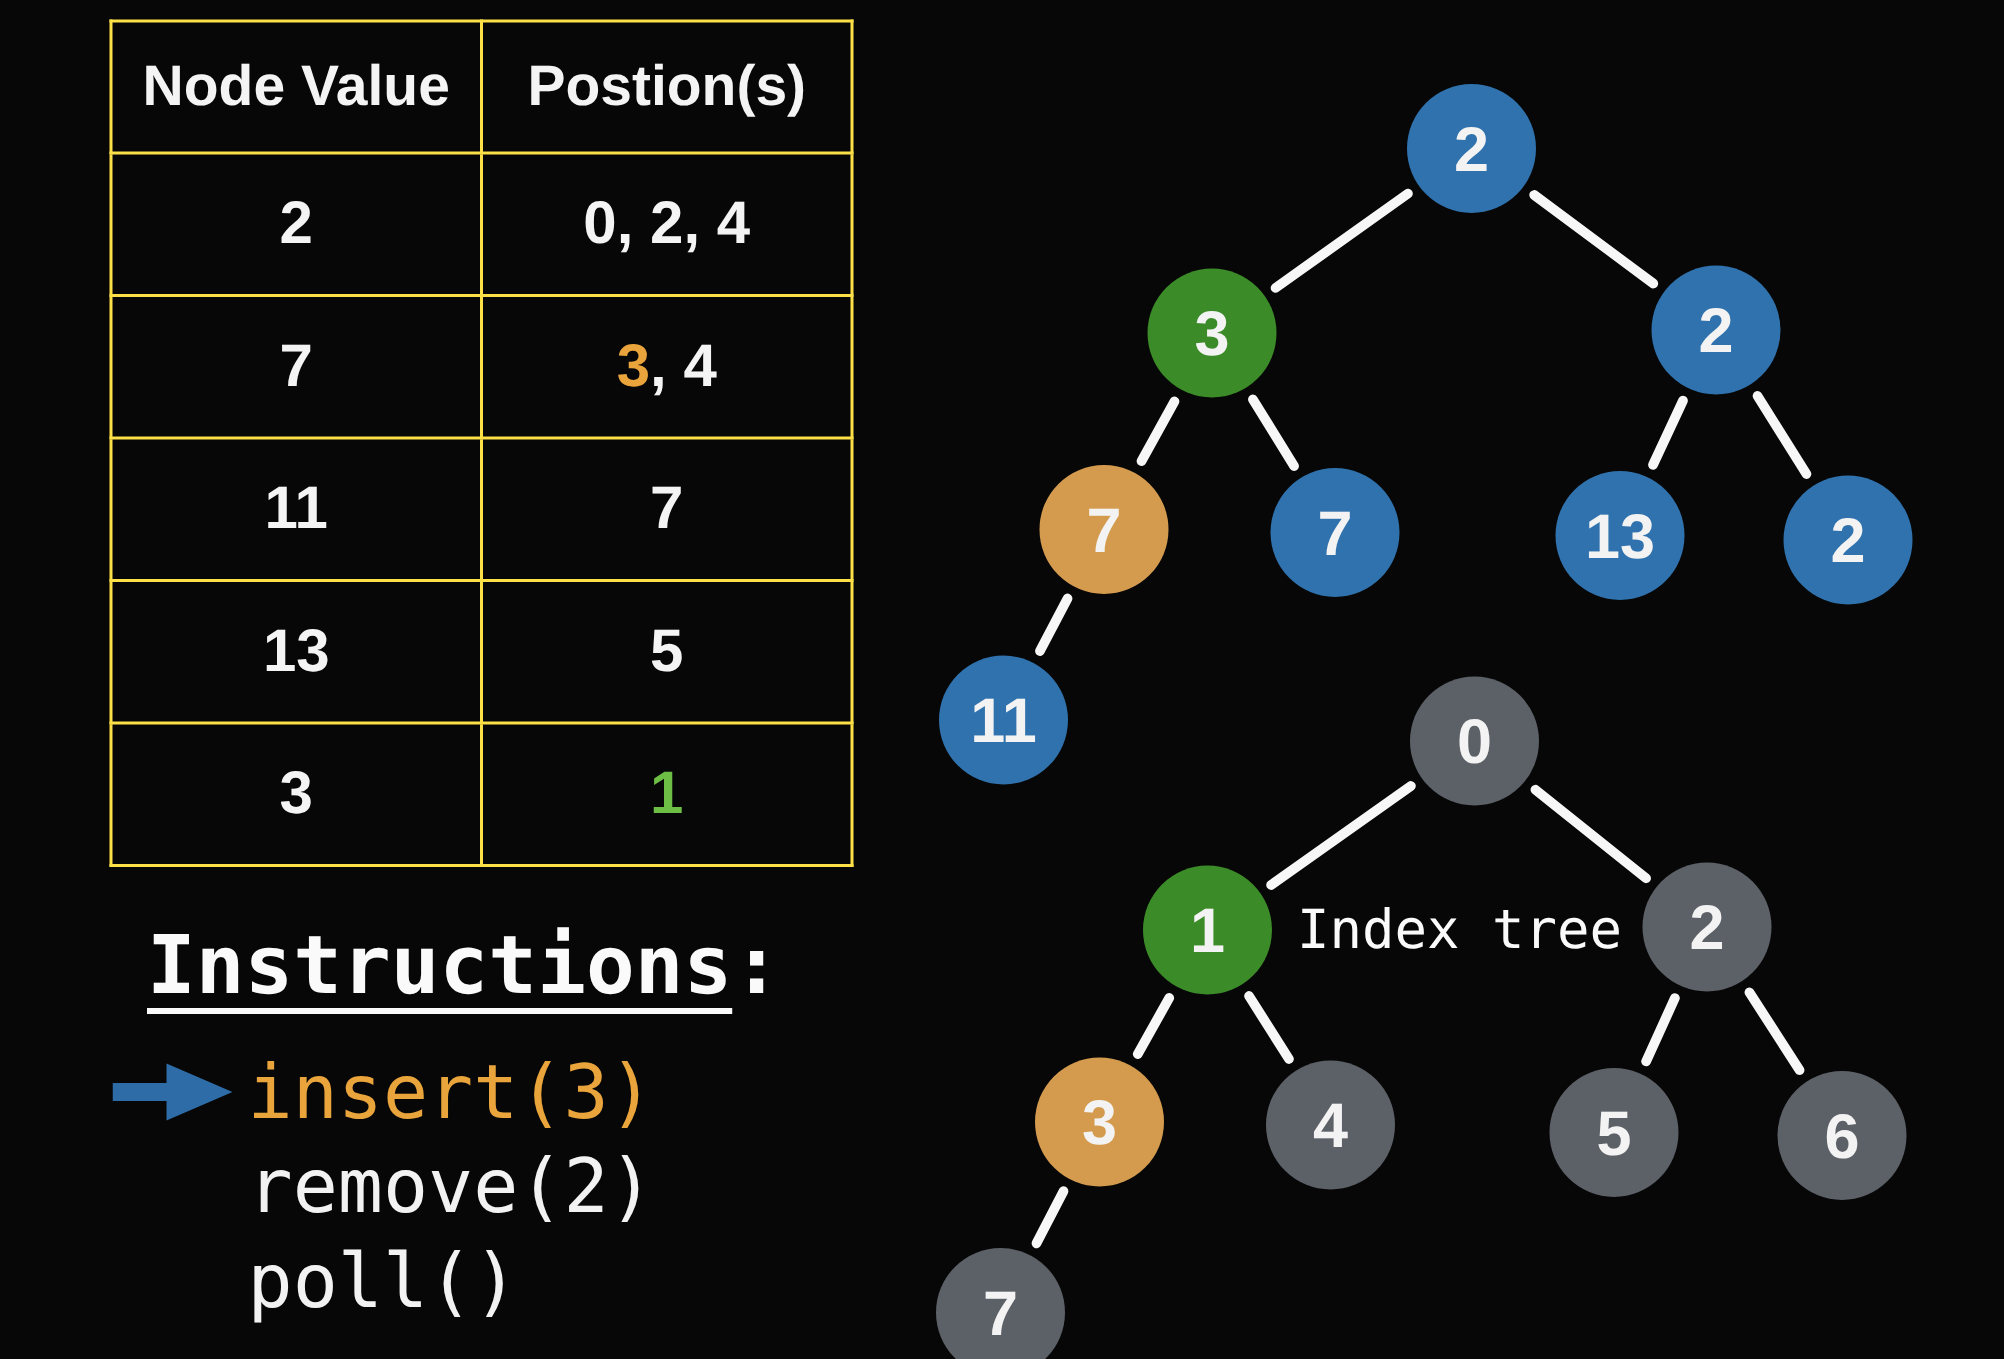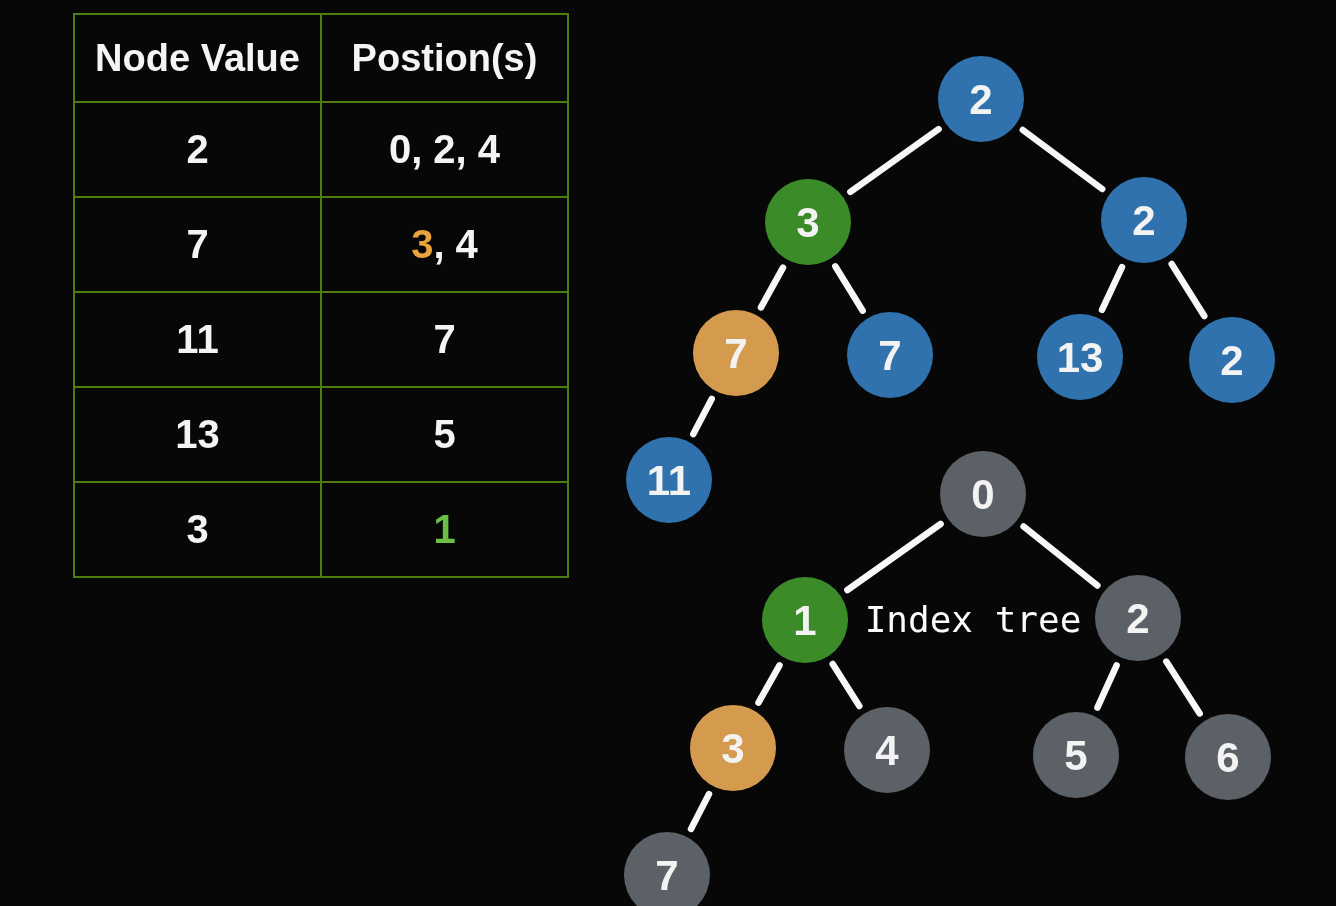--- a/index.html
+++ b/index.html
@@ -7,21 +7,21 @@
     position:relative; width:1336px; height:906px; overflow:hidden;
     background:#070707; font-family:"Liberation Sans", sans-serif;
   }
 
   
   table.pos-table {
     position:absolute; left:73px; top:13px;
     border-collapse:collapse; table-layout:fixed;
   }
   table.pos-table th, table.pos-table td {
-    border:2px solid #4d7c0f; text-align:center; vertical-align:middle;
+    border:2px solid #fde047; text-align:center; vertical-align:middle;
     color:#f4f4f4; padding:0;
   }
   table.pos-table th { width:245px; height:86px; font-size:38px; font-weight:700; }
   table.pos-table td { height:93px; font-size:40px; font-weight:700; }
 
   
   .instructions { position:absolute; left:75px; top:612px; width:520px; height:290px; }
   .instr-title {
     margin-left:23px; font-family:"DejaVu Sans Mono", monospace;
     font-size:54px; font-weight:700; color:#fafafa; white-space:nowrap;
@@ -78,20 +78,41 @@
           <td>13</td>
           <td><span>5</span></td>
         </tr>
         <tr>
           <td>3</td>
           <td><span style="color: rgb(108, 191, 68);">1</span></td>
         </tr>
       </tbody>
   </table>
 
+  <div class="instructions">
+    <div class="instr-title"><span class="u">Instructions</span><span>:</span></div>
+    <div class="instr-list" id="instr-list">
+        <div class="instr-row">
+          <span class="arrow-slot">
+            <svg width="80" height="44" viewBox="0 0 80 44">
+              <polygon points="0,16 36,16 36,3 80,22 36,41 36,28 0,28" fill="#2d6ca6"></polygon>
+            </svg>
+          </span>
+          <span class="instr-text" style="color: rgb(233, 164, 59);">insert(3)</span>
+        </div>
+        <div class="instr-row">
+          <span class="arrow-slot"></span>
+          <span class="instr-text">remove(2)</span>
+        </div>
+        <div class="instr-row">
+          <span class="arrow-slot"></span>
+          <span class="instr-text">poll()</span>
+        </div>
+      </div>
+  </div>
 
   <svg class="trees" id="trees" width="1336" height="906" viewBox="0 0 1336 906">
       <g>
         <line x1="938.6" y1="129.1" x2="850.4" y2="191.9" class="tree-edge"></line>
         <line x1="1022.8" y1="130.0" x2="1102.2" y2="189.0" class="tree-edge"></line>
         <line x1="783.0" y1="267.6" x2="761.0" y2="307.4" class="tree-edge"></line>
         <line x1="835.3" y1="266.3" x2="862.7" y2="310.7" class="tree-edge"></line>
         <line x1="1122.0" y1="267.1" x2="1102.0" y2="309.9" class="tree-edge"></line>
         <line x1="1171.7" y1="264.0" x2="1204.3" y2="316.0" class="tree-edge"></line>
         <line x1="711.7" y1="399.0" x2="693.3" y2="434.0" class="tree-edge"></line>

